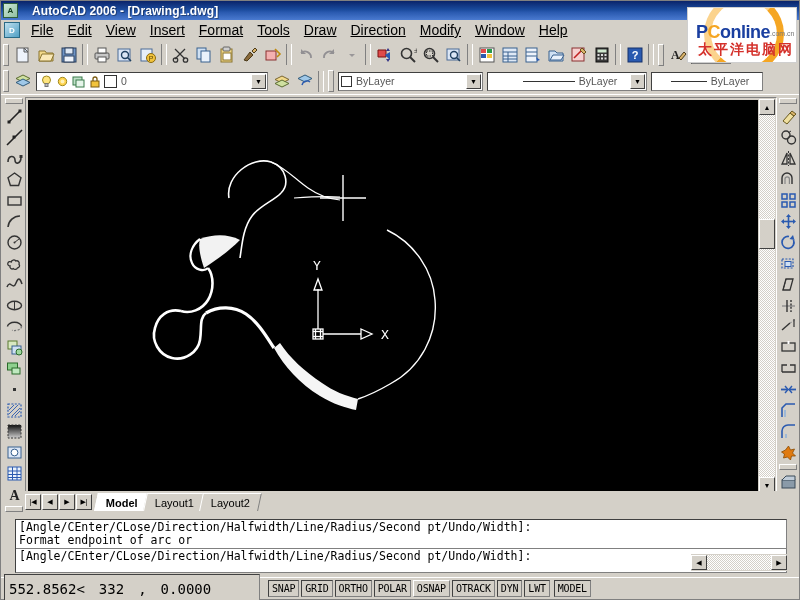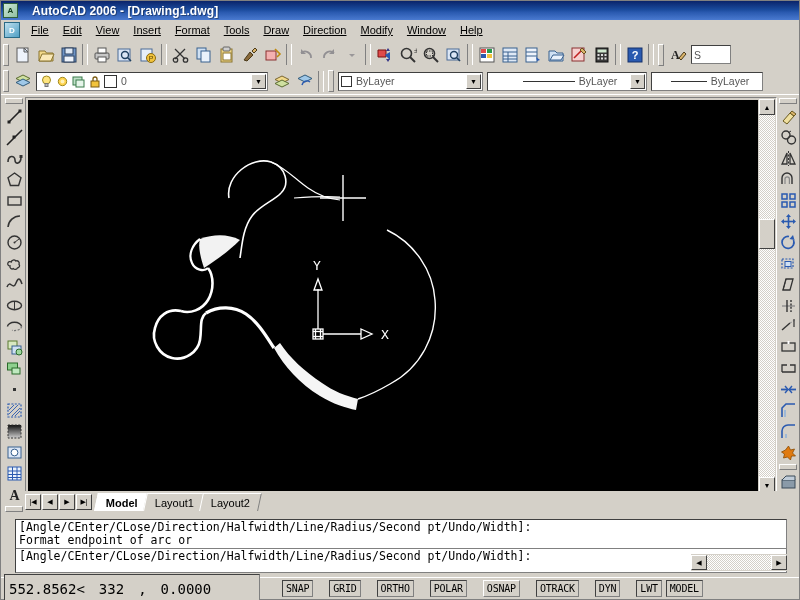--- a/index.html
+++ b/index.html
@@ -47,21 +47,21 @@
     border-bottom: 1px solid #d4d0c8;
   }
   .menu-sysicon {
     width: 16px; height: 16px; margin: 0 4px 0 3px;
     background: linear-gradient(135deg,#bfe0ef,#4f9fc4);
     border: 1px solid #2a6a86;
     display:flex; align-items:center; justify-content:center;
     color:#fff; font-size:8px; font-weight:bold;
   }
   .menu-item {
-    padding: 2px 7px; font-size: 11px; color: #000; cursor: default;
+    padding: 2px 7px; font-size: 14px; color: #000; cursor: default;
     white-space: nowrap;
   }
   .menu-item u { text-decoration: underline; }
 
   
   .toolbar {
     position: absolute; left: 0; width: 798px;
     background: #d4d0c8;
     display: flex; align-items: center;
   }
@@ -202,21 +202,21 @@
   }
   #coords {
     margin-left: 3px; height: 29px; min-width: 256px;
     border: 1px solid #808080; border-top-color:#404040; border-left-color:#404040;
     background:#d4d0c8;
     display:flex; align-items:center;
     font-family: "DejaVu Sans Mono","Liberation Mono", monospace; font-size:14px;
     padding: 0 4px; gap: 14px;
   }
   .statbtn {
-    height: 17px; padding: 0 3px; margin-left: 16px;
+    height: 17px; padding: 0 3px; margin-left: 2px;
     border: 1px solid #808080; border-top-color:#404040; border-left-color:#404040;
     background:#d4d0c8;
     display:flex; align-items:center; justify-content:center;
     font-family: "DejaVu Sans Mono","Liberation Mono", monospace;
     font-size: 10px; letter-spacing: -0.2px; color:#000;
     flex: 0 0 auto;
   }
   .statbtn.on {
     border: 1px solid #ffffff; border-right-color:#808080; border-bottom-color:#808080;
     background:#d4d0c8;
@@ -942,14 +942,20 @@
       </div>
     <div class="statbtn">
         <span>LWT</span>
       </div>
     <div class="statbtn" style="margin-left:4px">
         <span>MODEL</span>
       </div>
   </div>
 
 
+  <div id="pclogo">
+    <div class="swoosh"></div>
+    <div class="pc">P<span class="o">C</span>online</div>
+    <div class="dotcn">.com.cn</div>
+    <div class="cn">太平洋电脑网</div>
+  </div>
 
 </div>
 
 </body></html>

